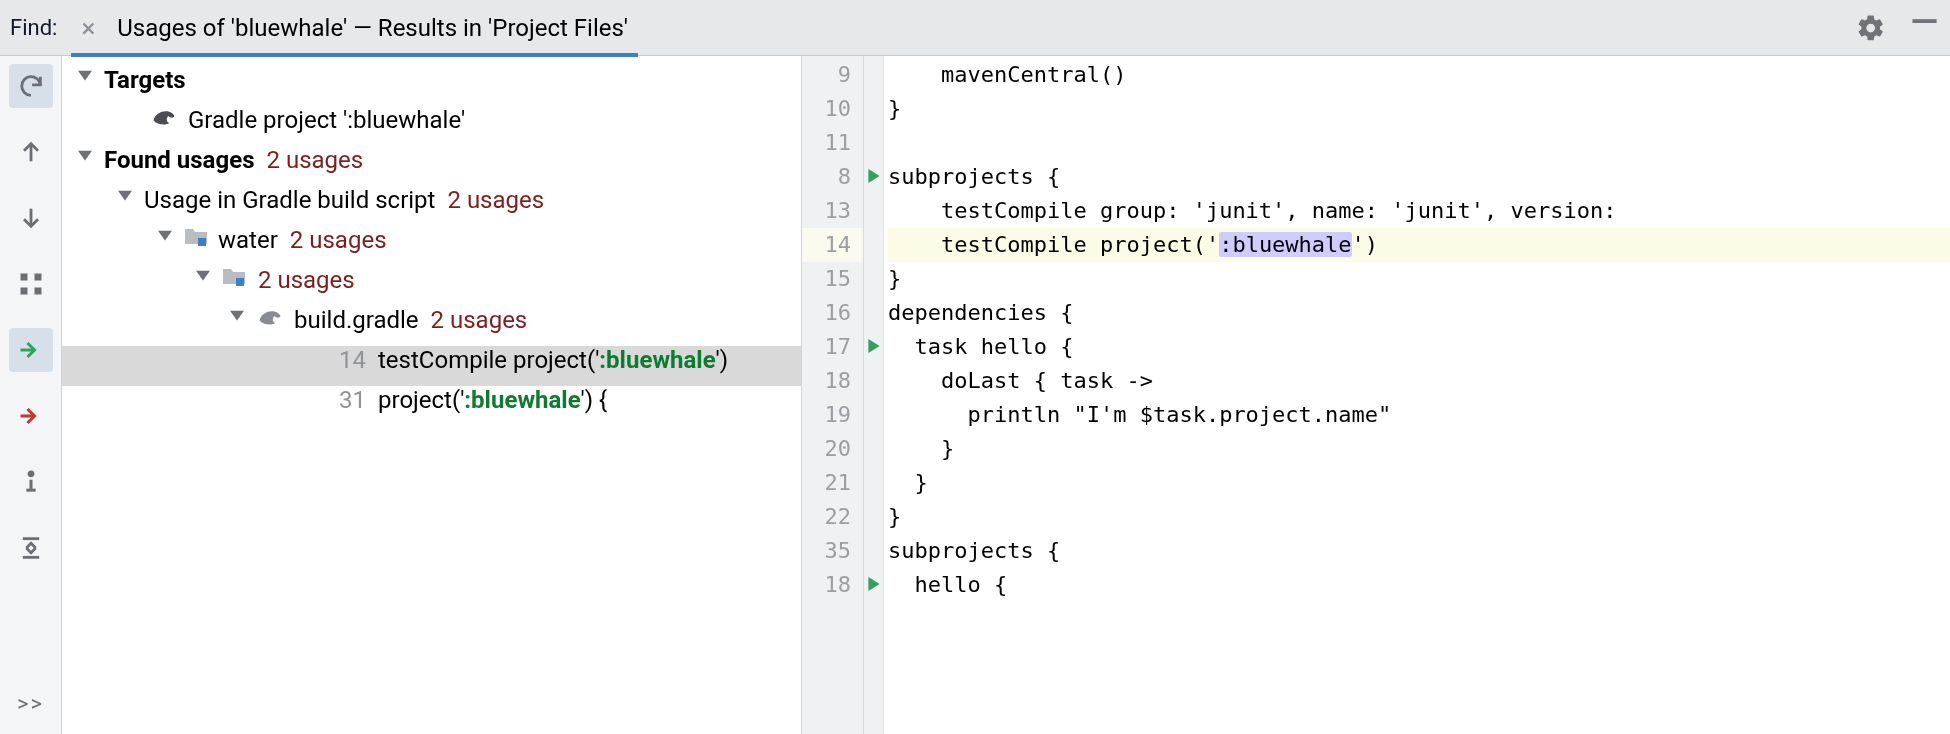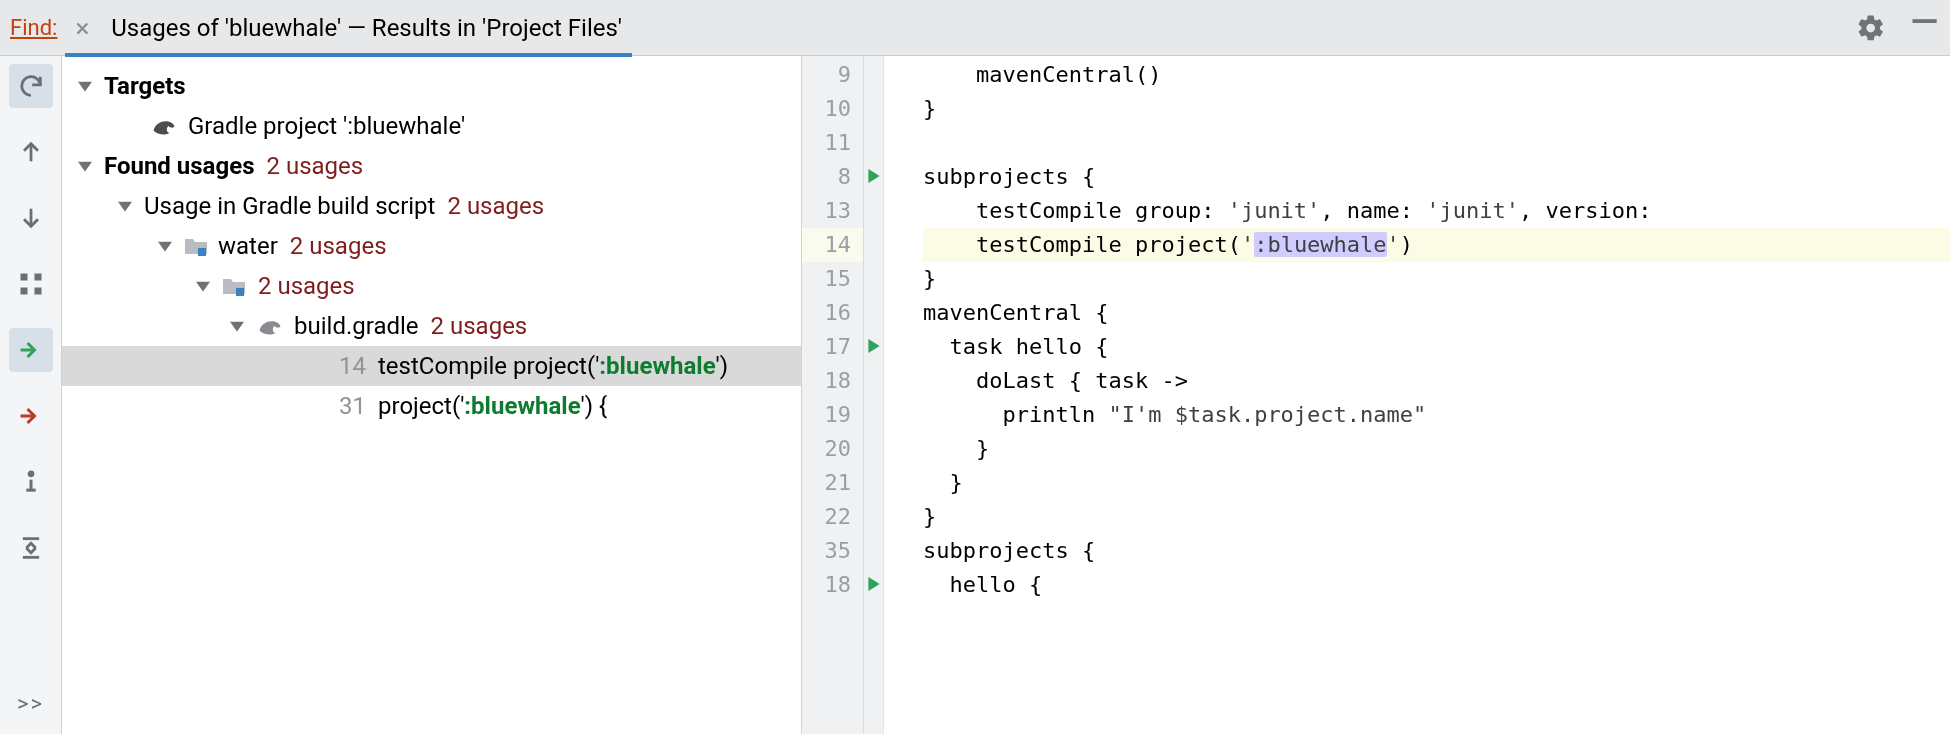--- a/index.html
+++ b/index.html
@@ -17,23 +17,22 @@
   .header {
     background: #e6e8ea;
     display: flex;
     align-items: center;
     height: 56px;
     padding: 0 12px 0 10px;
     border-bottom: 1px solid #ccc;
   }
   .header .find-label {
     font-size: 22px;
-    color: #c2410c;
-    margin-right: 18px;
-    text-decoration: underline;
+    color: #0f172a;
+    margin-right: 24px;
   }
   .header .close-x {
     color: #8a8f95;
     font-size: 26px;
     line-height: 1;
     cursor: pointer;
     margin-right: 22px;
   }
   .header .tab {
     font-size: 24px;
@@ -91,21 +90,21 @@
 
   .tree {
     flex: 0 0 740px;
     width: 740px;
     border-right: 1px solid #d0d2d4;
     overflow: auto;
     padding-top: 10px;
   }
   .tree-row {
     display: flex;
-    align-items: center;
+    align-items: flex-start;
     height: 40px;
     white-space: nowrap;
     font-size: 24px;
     padding-right: 8px;
   }
   .tree-row.selected { background: #d9d9d9; }
   .chev {
     width: 18px; height: 18px;
     margin-right: 10px;
     color: #6e7277;
@@ -155,24 +154,23 @@
   .code {
     flex: 1;
     padding-top: 2px;
     padding-left: 4px;
     overflow: hidden;
   }
   .code .cl {
     height: 34px;
     line-height: 34px;
     white-space: pre;
-    margin-left: 35px;
   }
   .code .cl.current { background: #fcfce6; }
-  .str { color: #404040; }
+  .str { color: #000000; }
   .hl-usage { background: #d1ccff; border-radius: 2px; }
   .gradle-icon { color: #555; }
   .gradle-icon svg { width: 28px; height: 20px; }
 </style>
 </head>
 <body>
 
 <div class="header">
   <span class="find-label">Find:</span>
   <span class="close-x">×</span>
@@ -394,21 +392,21 @@
         </div>
       </div>
     <div class="code" id="codearea">
         <div class="cl">    mavenCentral()</div>
         <div class="cl">}</div>
         <div class="cl"></div>
         <div class="cl">subprojects {</div>
         <div class="cl">    testCompile group: <span class="str">'junit'</span>, name: <span class="str">'junit'</span>, version:</div>
         <div class="cl current">    testCompile project(<span class="str">'</span><span class="str hl-usage">:bluewhale</span><span class="str">'</span>)</div>
         <div class="cl">}</div>
-        <div class="cl">mavenCentral {</div>
+        <div class="cl">dependencies {</div>
         <div class="cl">  task hello {</div>
         <div class="cl">    doLast { task -&gt;</div>
         <div class="cl">      println <span class="str">"I'm $task.project.name"</span></div>
         <div class="cl">    }</div>
         <div class="cl">  }</div>
         <div class="cl">}</div>
         <div class="cl">subprojects {</div>
         <div class="cl">  hello {</div>
       </div>
   </div>

